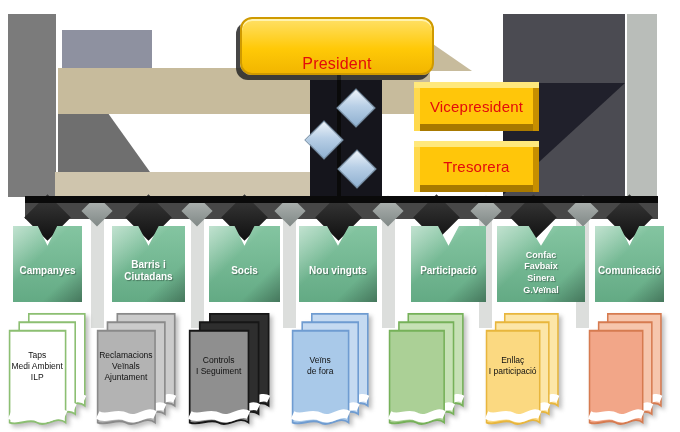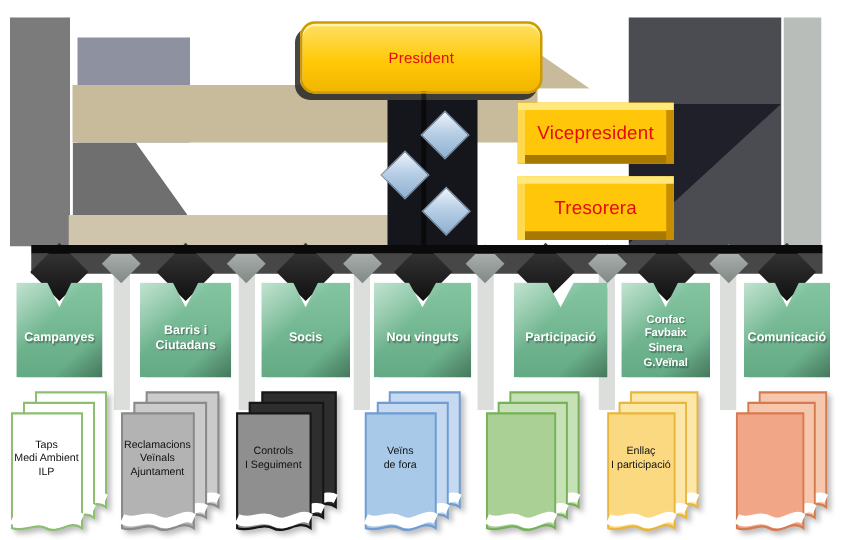--- a/index.html
+++ b/index.html
@@ -9,21 +9,21 @@
   
   .shadow{position:absolute;}
   
   .line{position:absolute;background:#0a0a0a;}
   
   .node{position:absolute;display:flex;align-items:center;justify-content:center;
         color:#e30b0b;font-size:15px;letter-spacing:.2px;}
   .node-rounded{border-radius:12px;border:2px solid #cf9a00;
         background:linear-gradient(180deg,#ffe066 0%,#ffc907 55%,#f2b600 100%);
         box-shadow:-4px 5px 0 rgba(38,38,38,.85), inset 0 2px 0 #fff3b0;
-        font-size:12px;}
+        font-size:16px;align-items:flex-end;}
   .node-bevel{background:#ffc60a;
         box-shadow:inset 0 6px 0 #ffe87c, inset 6px 0 0 #ffd94d,
                    inset -6px 0 0 #c78f00, inset 0 -7px 0 #a87900;margin-left:36px;}
   
   .bdiamond{position:absolute;width:26px;height:26px;transform:rotate(45deg);
         background:linear-gradient(135deg,#eef4fa 0%,#b8cfe6 45%,#8fb0d0 100%);
         border:1px solid #7e97ad;}
   
   .band{position:absolute;background:#474747;}
   .ddiamond{position:absolute;width:33px;height:33px;transform:rotate(45deg);
@@ -117,21 +117,21 @@
   </div>
       <div class="banner" style="left: 209px; width: 71px;">
     <span class="banner-label">Socis</span>
   </div>
       <div class="banner" style="left: 299px; width: 78px;">
     <span class="banner-label">Nou vinguts</span>
   </div>
       <div class="banner" style="left: 399px; width: 75px; margin-left: 12px;">
     <span class="banner-label">Participació</span>
   </div>
-      <div class="banner" style="left: 497px; width: 71px;">
+      <div class="banner" style="left: 497px; width: 88px;">
     <span class="banner-label small">Confac
 Favbaix
 Sinera
 G.Veïnal</span>
   </div>
       <div class="banner" style="left: 595px; width: 69px;">
     <span class="banner-label">Comunicació</span>
   </div>
     </div>
   <div id="stacks" class="abs" style="left:0;top:0;">

